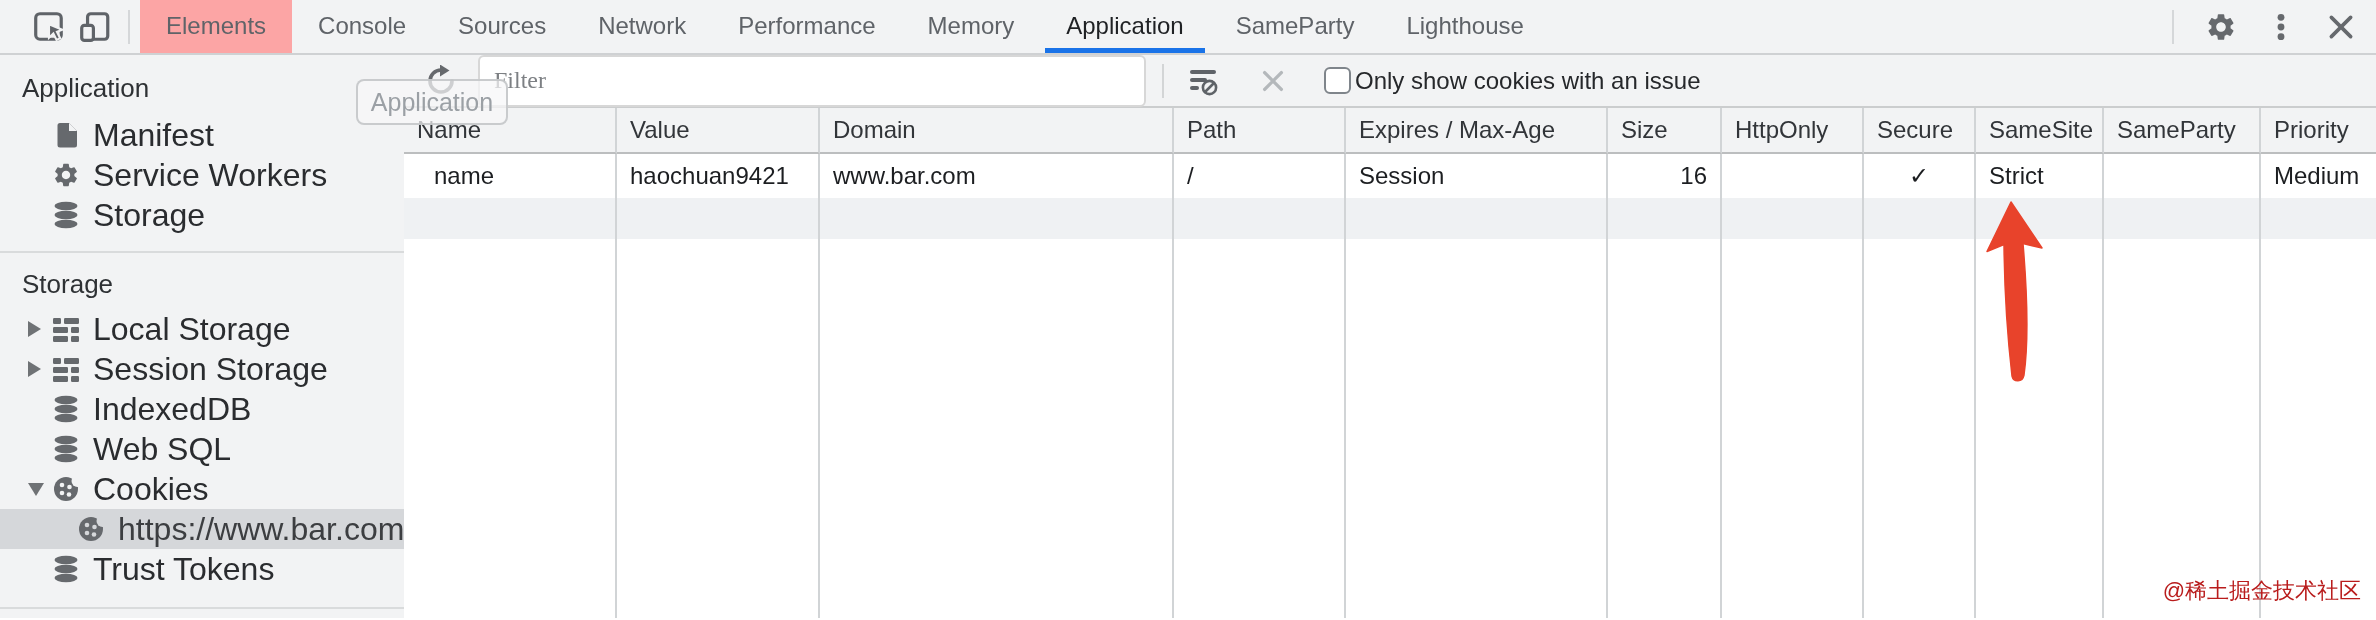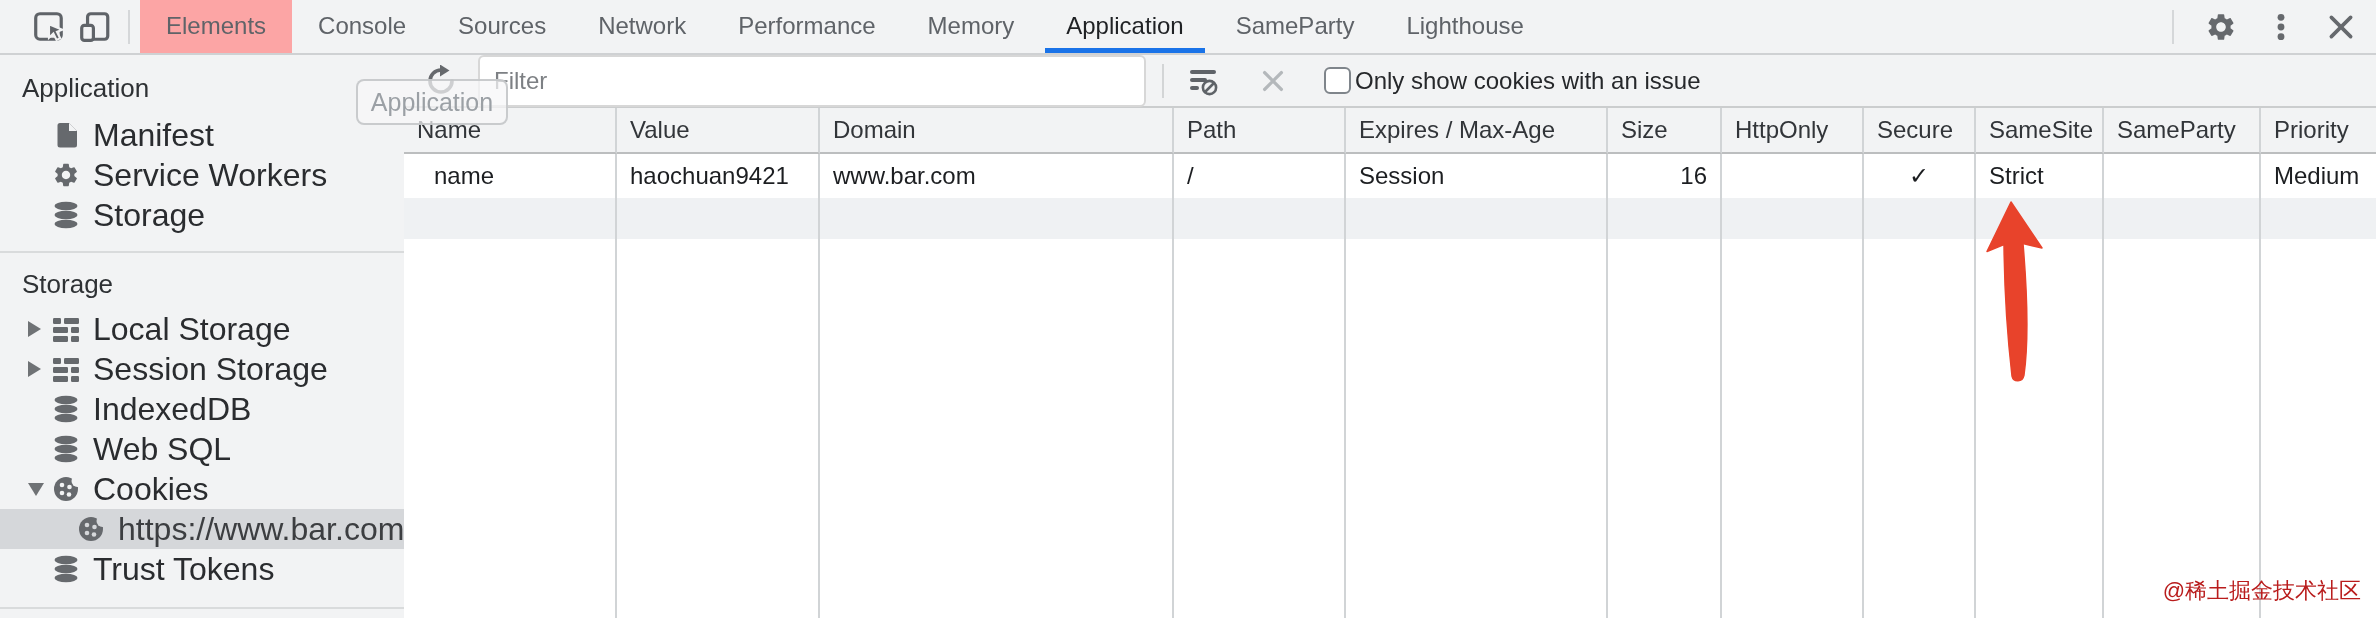--- a/index.html
+++ b/index.html
@@ -37,21 +37,21 @@
   .tri-right { width: 0; height: 0; border-left: 13px solid #6f7275; border-top: 8px solid transparent; border-bottom: 8px solid transparent; }
   .tri-down { width: 0; height: 0; border-top: 13px solid #6f7275; border-left: 8px solid transparent; border-right: 8px solid transparent; }
   .side-ic { width: 28px; height: 28px; flex: none; }
   .side-label { margin-left: 13px; white-space: nowrap; }
   
   .main { flex: 1; display: flex; flex-direction: column; background: #fff; min-width: 0; }
   .toolbar { height: 53px; flex: none; background: #f2f3f4; border-bottom: 2px solid #cbcdce; display: flex; align-items: center; }
   .refresh-btn { margin-left: 14px; }
   .filter-input {
     margin-left: 14px; width: 668px; height: 52px; border: 2px solid #d7d7d7; border-radius: 6px;
-    background: #fff; font-family: Liberation Sans, sans-serif; font-size: 24px; color: #202124; padding: 0 14px; outline: none;
+    background: #fff; font-family: Liberation Serif, serif; font-size: 24px; color: #202124; padding: 0 14px; outline: none;
   }
   .filter-input::placeholder { color: #7d8084; }
   .t-sep { width: 2px; height: 34px; background: #d3d5d6; margin: 0 16px; }
   .x-btn { margin-left: 24px; }
   .checkbox { margin-left: 28px; width: 27px; height: 27px; border: 2.5px solid #7f858b; border-radius: 6px; background: #fff; flex: none; }
   .cb-label { margin-left: 4px; font-size: 24px; color: #26282b; white-space: nowrap; }
   
   .grid {
     flex: 1; display: grid; min-height: 0;
     grid-template-columns: 213px 203px 354px 172px 262px 114px 142px 112px 128px 157px minmax(0,1fr);

